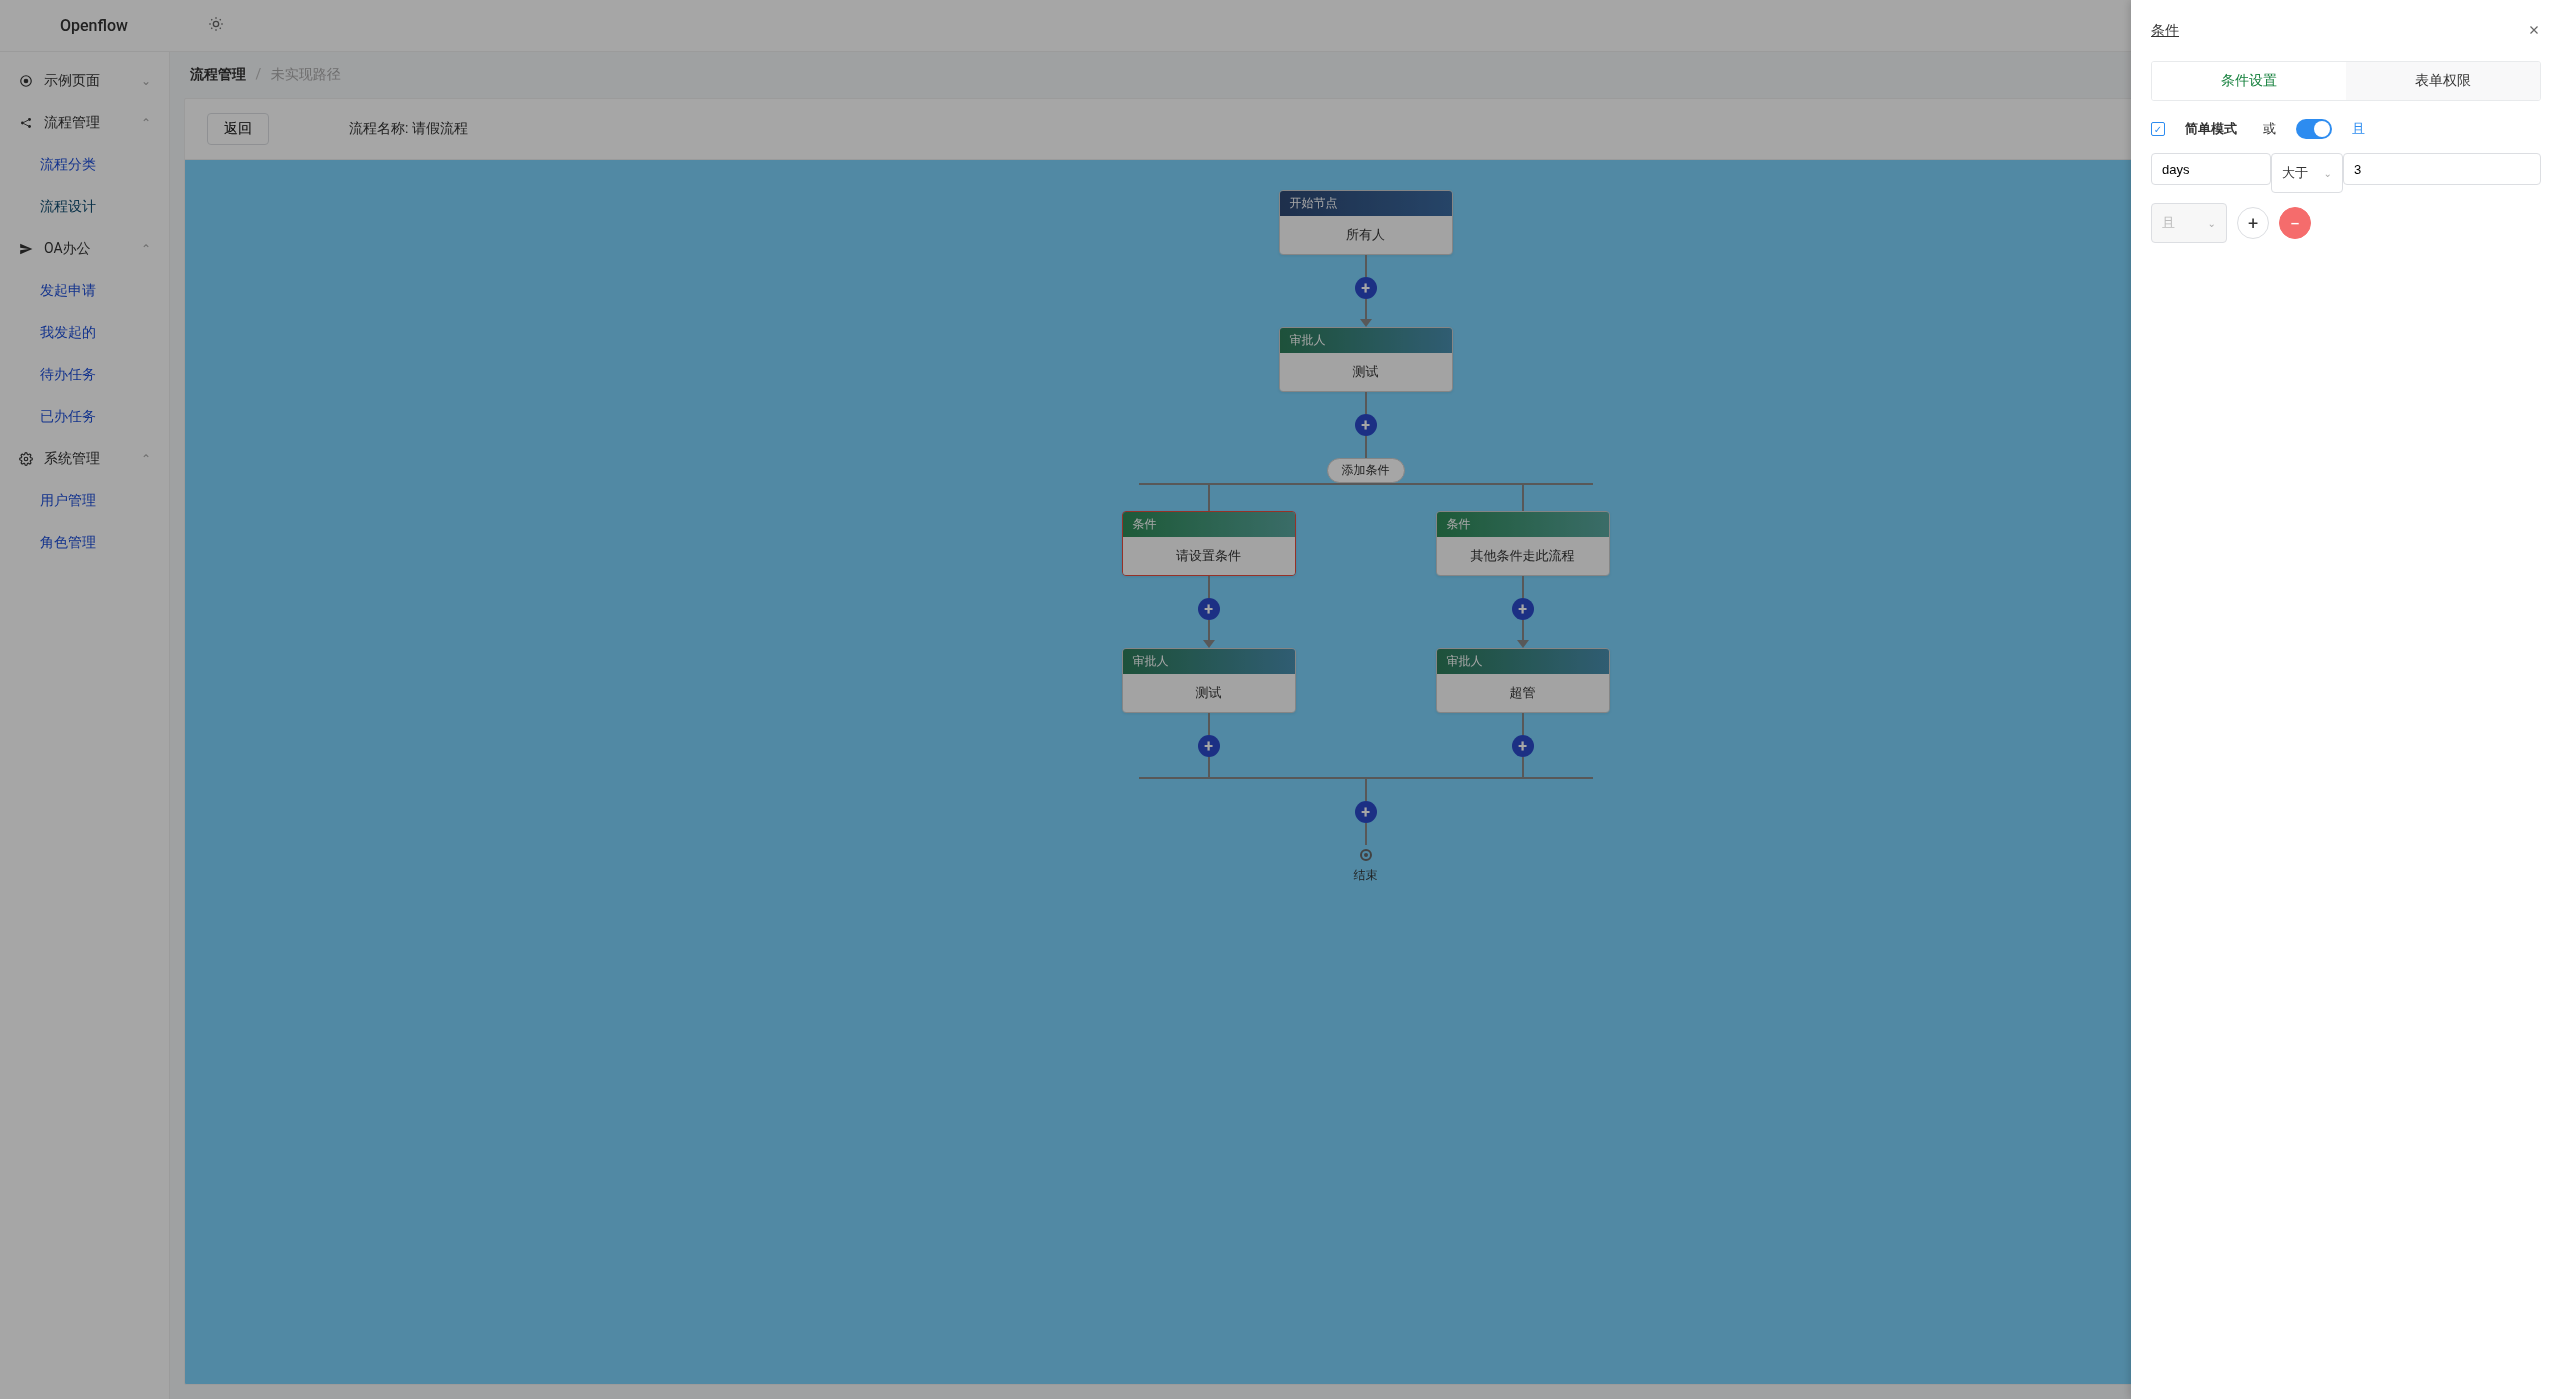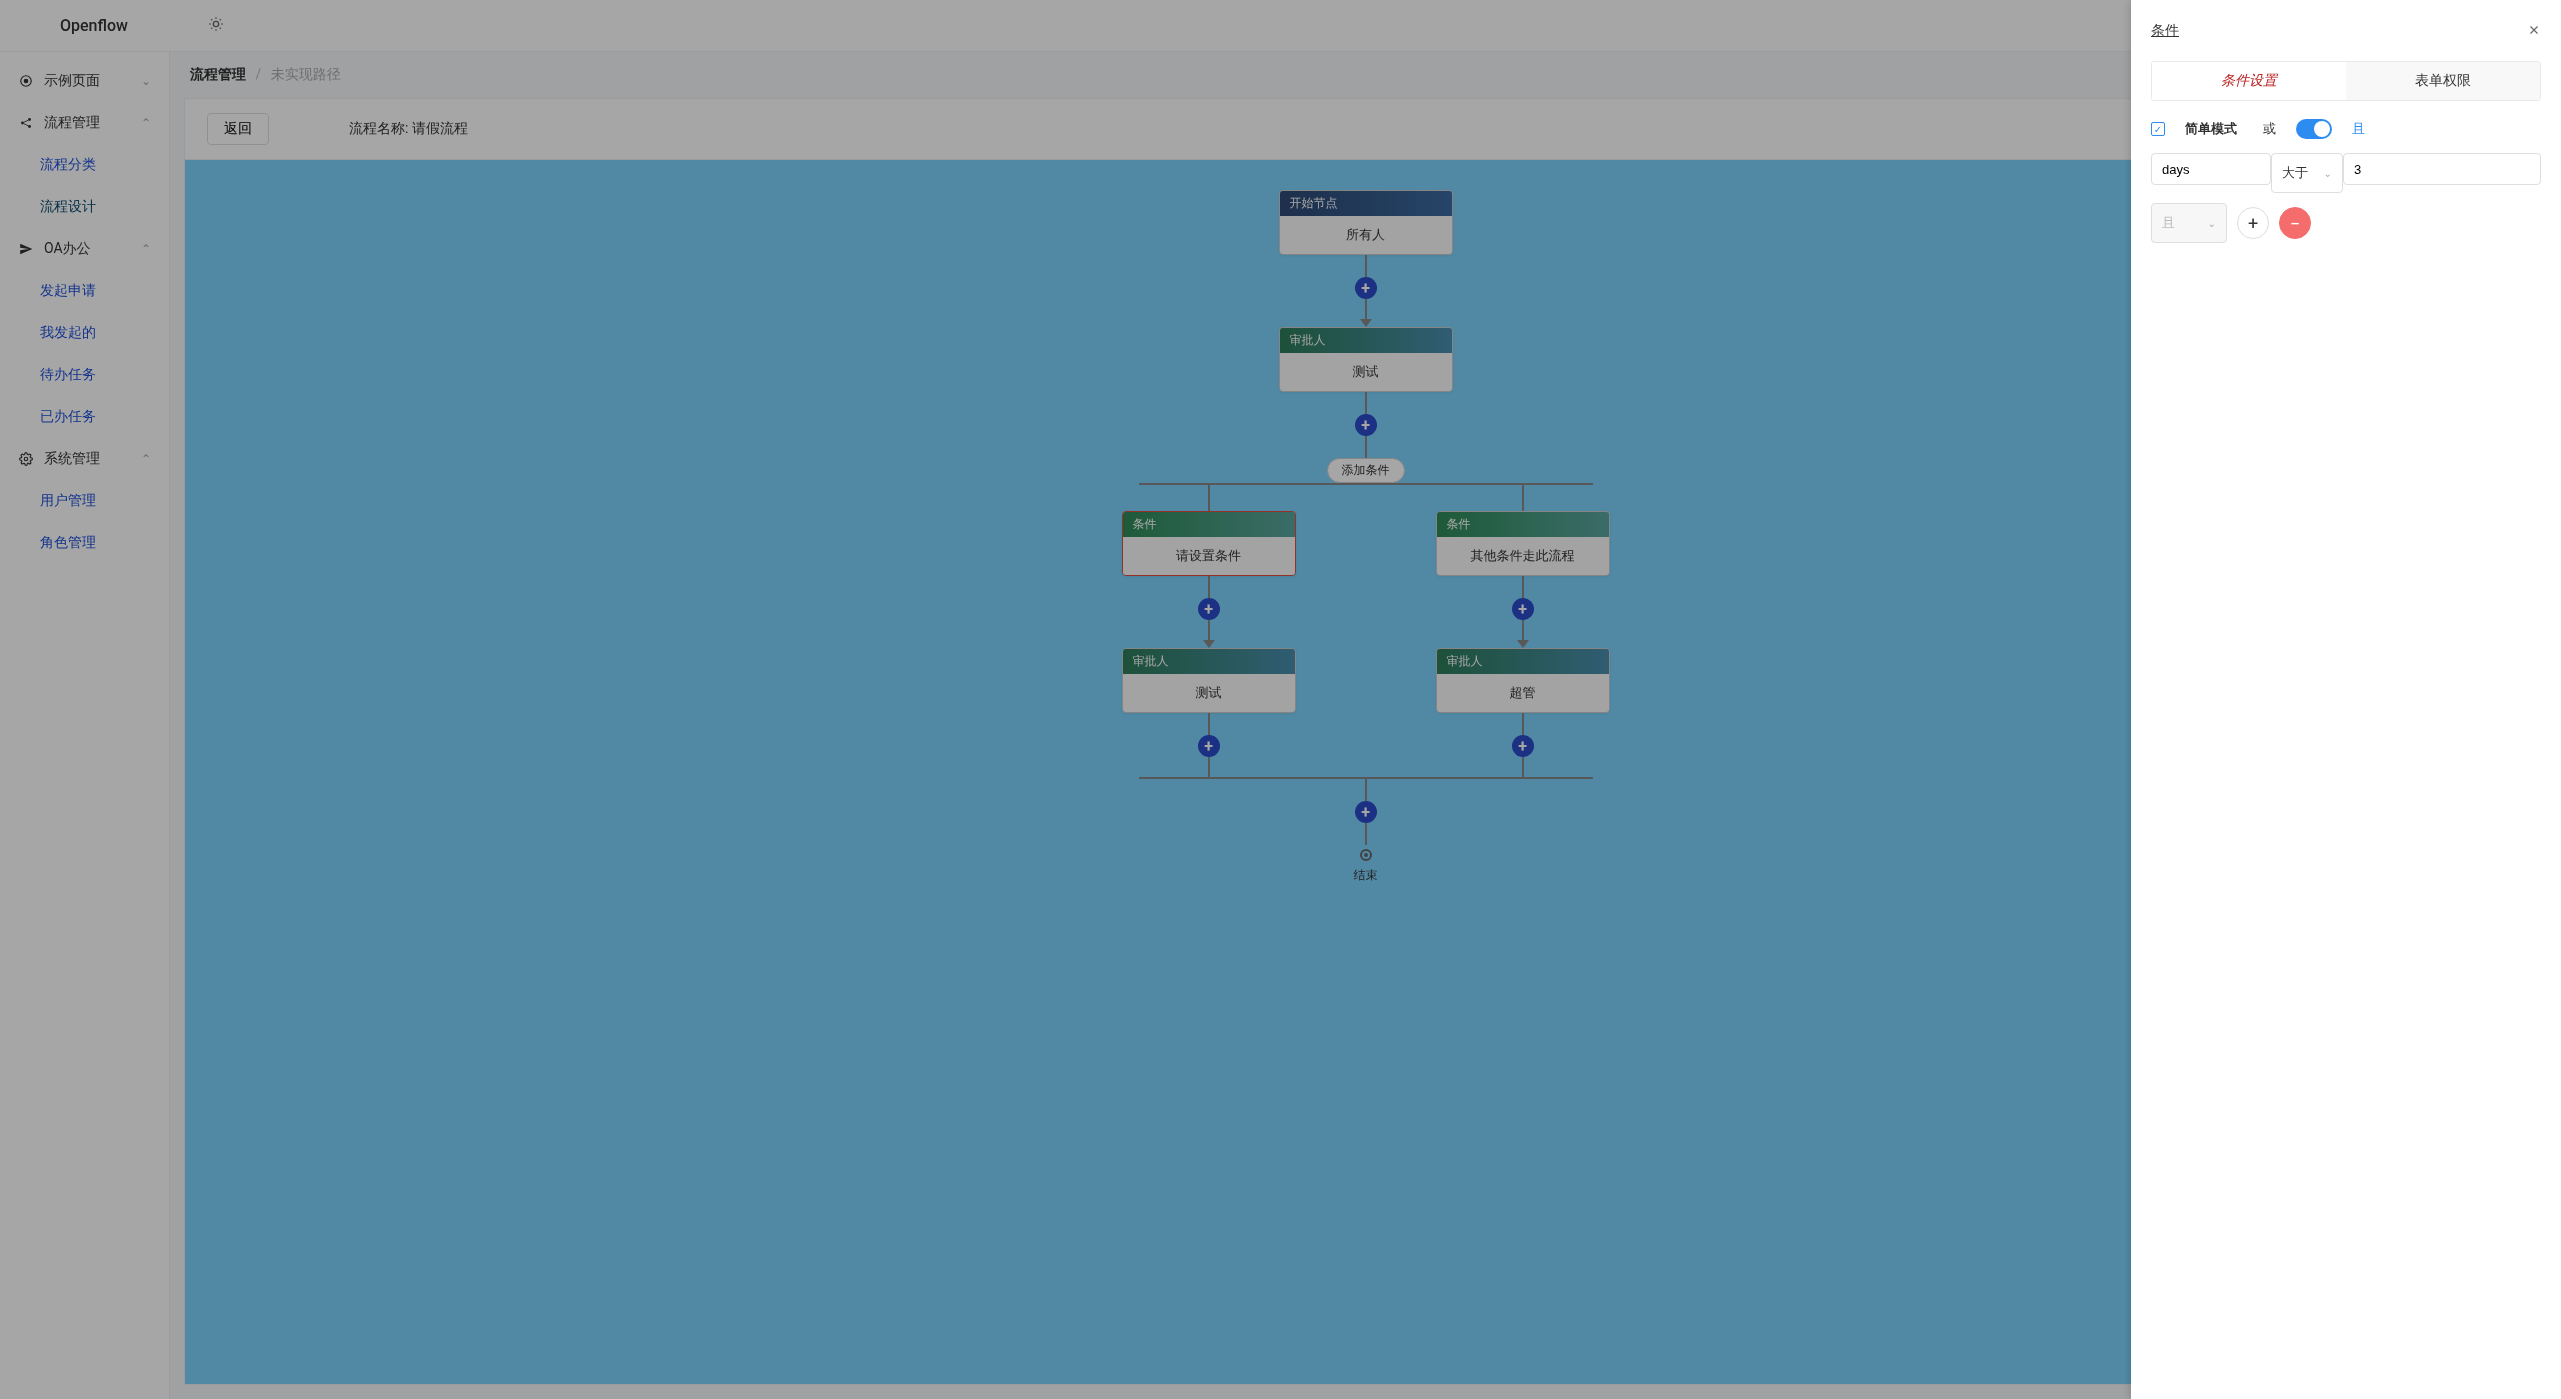--- a/index.html
+++ b/index.html
@@ -46,21 +46,21 @@
 .end-dot { width: 12px; height: 12px; border: 2px solid #666; border-radius: 50%; margin-top: 4px; }
 .end-dot::after { content: ""; display: block; width: 4px; height: 4px; background: #666; border-radius: 50%; margin: 2px auto; }
 .end-txt { margin-top: 6px; font-size: 12px; }
 .overlay { position: fixed; inset: 0; background: rgba(0,0,0,0.35); }
 .drawer { position: fixed; top: 0; right: 0; bottom: 0; width: 430px; background: #fff; box-shadow: -2px 0 8px rgba(0,0,0,0.15); display: flex; flex-direction: column; padding: 20px; }
 .drawer-hd { display: flex; align-items: center; margin-bottom: 20px; }
 .drawer-title { font-size: 14px; text-decoration: underline; }
 .drawer-close { margin-left: auto; cursor: pointer; font-size: 18px; color: #666; }
 .tabs { display: flex; border: 1px solid #e8eaec; border-radius: 3px; overflow: hidden; margin-bottom: 18px; }
 .tab { flex: 1; text-align: center; padding: 10px 0; cursor: pointer; font-size: 14px; background: #f8f8f9; }
-.tab.active { background: #fff; color: #b91c1c; font-style: italic; }
+.tab.active { background: #fff; color: #15803d; }
 .mode-row { display: flex; align-items: center; gap: 20px; margin-bottom: 14px; font-size: 13px; }
 .mode-row .chk { width: 14px; height: 14px; border: 1px solid #2d8cf0; background: #fff; display: inline-flex; align-items: center; justify-content: center; border-radius: 2px; }
 .mode-row .chk::after { content: "✓"; color: #2d8cf0; font-size: 10px; }
 .switch { width: 36px; height: 20px; background: #2d8cf0; border-radius: 10px; position: relative; cursor: pointer; }
 .switch::after { content: ""; position: absolute; right: 2px; top: 2px; width: 16px; height: 16px; background: #fff; border-radius: 50%; }
 .link { color: #2d8cf0; cursor: pointer; }
 .cond-row { display: flex; margin-bottom: 10px; }
 .inp { border: 1px solid #dcdee2; border-radius: 4px; padding: 6px 10px; font-size: 13px; height: 32px; }
 .sel { border: 1px solid #dcdee2; border-radius: 4px; padding: 6px 10px; font-size: 13px; height: 40px; display: flex; align-items: center; justify-content: space-between; cursor: pointer; }
 .sel .caret { color: #aaa; font-size: 10px; }

